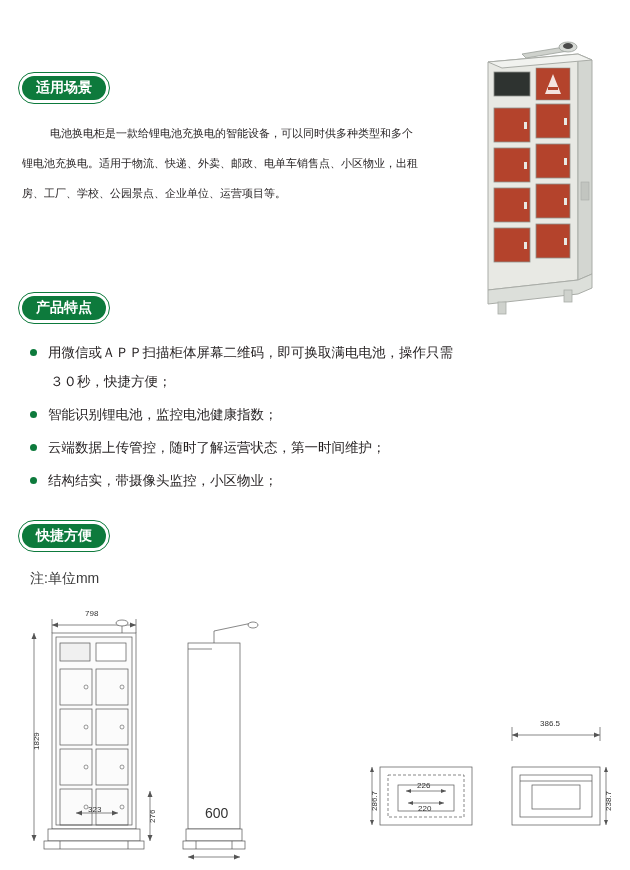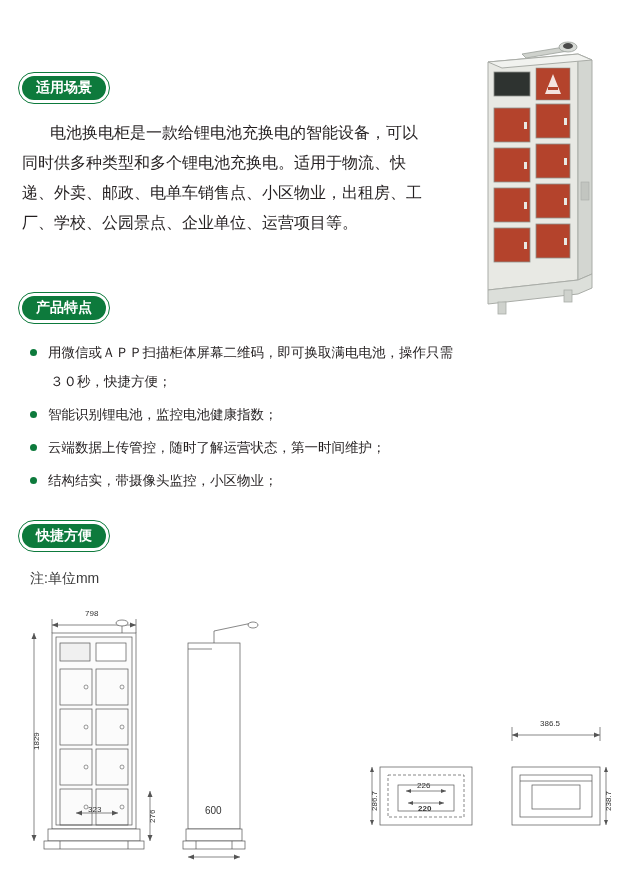--- a/index.html
+++ b/index.html
@@ -57,21 +57,21 @@
     border-radius: 18px;
     box-sizing: border-box;
   }
 
   
   .para {
     position: absolute;
     left: 22px;
     top: 118px;
     width: 400px;
-    font-size: 16px;
+    font-size: 11px;
     line-height: 30px;
     text-indent: 28px;
     color: #231f20;
   }
 
   
   .features {
     position: absolute;
     left: 26px;
     top: 338px;
@@ -320,23 +320,23 @@
         <line x1="606" y1="172" x2="606" y2="230"></line>
         <path d="M606 172 L604 177 L608 177 Z" fill="#555" stroke="none"></path>
         <path d="M606 230 L604 225 L608 225 Z" fill="#555" stroke="none"></path>
       </g>
     </svg>
 
     <div class="dim-label" style="left:85px; top:14px;">798</div>
     <div class="dim-label rot90" style="left:32px; top:155px;">1829</div>
     <div class="dim-label rot90" style="left:148px; top:228px;">276</div>
     <div class="dim-label" style="left:88px; top:210px;">323</div>
-    <div class="dim-label" style="left:205px; top:210px; font-size:10px;">600</div>
+    <div class="dim-label" style="left:205px; top:210px; font-size:14px;">600</div>
 
     <div class="dim-label" style="left:417px; top:186px;">226</div>
-    <div class="dim-label" style="left:418px; top:209px;font-weight:bold;">220</div>
+    <div class="dim-label" style="left:418px; top:209px;">220</div>
     <div class="dim-label rot90" style="left:370px; top:216px;">286.7</div>
 
     <div class="dim-label" style="left:540px; top:124px;">386.5</div>
     <div class="dim-label rot90" style="left:604px; top:216px;">238.7</div>
   </div>
 
 </div>
 
 </body></html>

